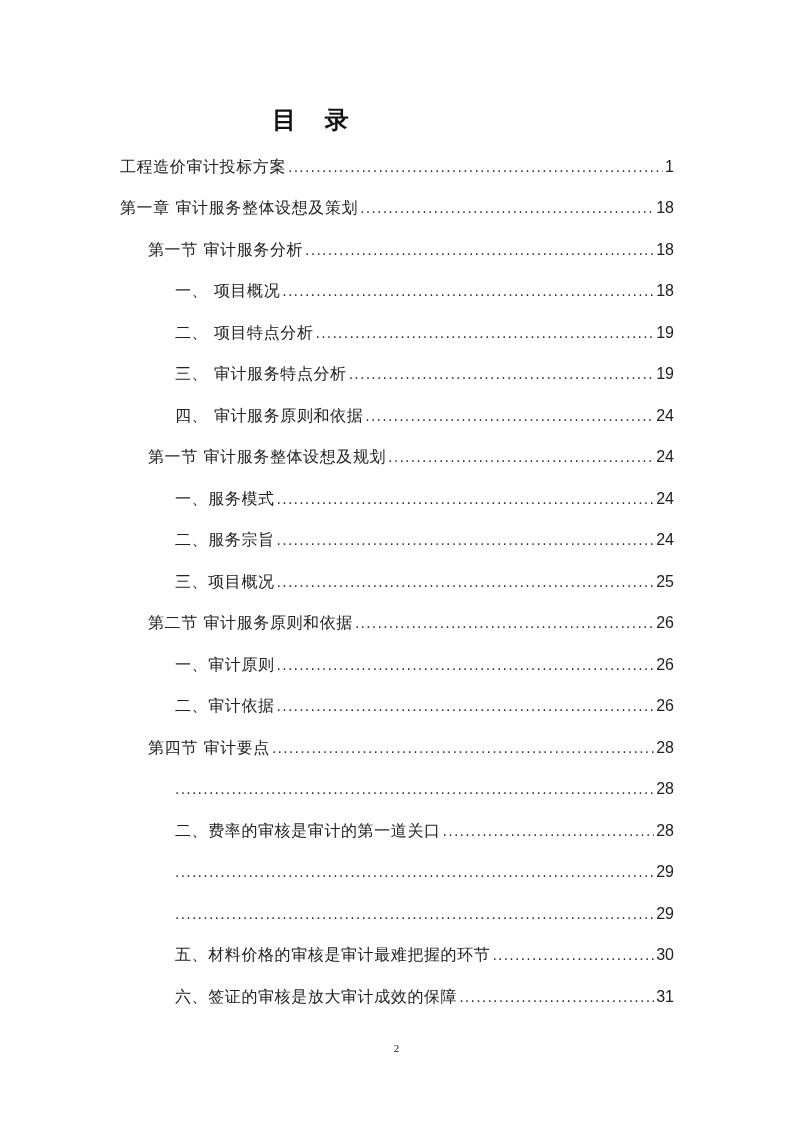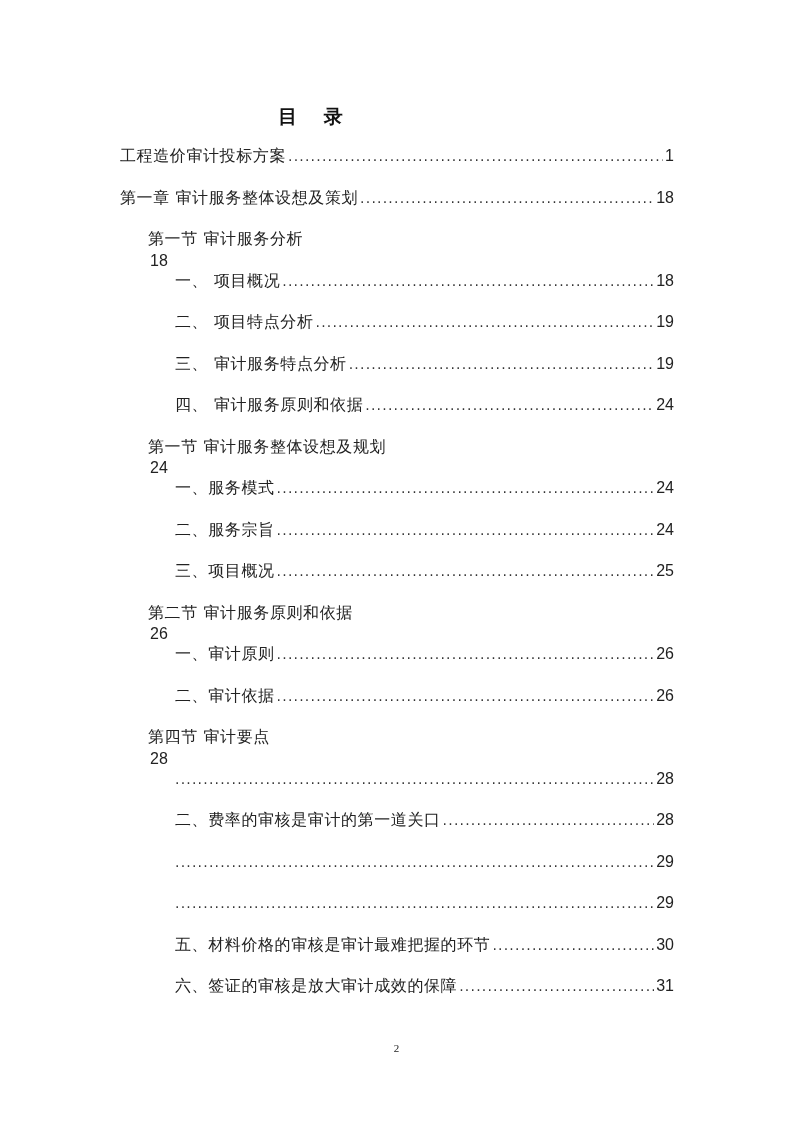--- a/index.html
+++ b/index.html
@@ -1,24 +1,24 @@
 <!DOCTYPE html>
 <html><head>
   <meta charset="utf-8">
   <style>
     html, body { margin: 0; padding: 0; background: #ffffff; }
     body { width: 793px; height: 1122px; position: relative; overflow: hidden;
            font-family: "DejaVu Sans", "Liberation Sans", sans-serif; color: #222; }
     .title { position: absolute; top: 104px; left: 0; width: 631px; text-align: center;
-             font-size: 19px; font-weight: bold; letter-spacing: 10px; color: #111; }
+             font-size: 24px; font-weight: bold; letter-spacing: 10px; color: #111; }
     .toc { position: absolute; top: 146px; left: 120px; width: 554px; }
-    .row { position: relative; height: 41.5px; display: flex; align-items: flex-start;
+    .row { position: relative; height: 41.5px; display: flex; align-items: center;
            font-size: 16px; line-height: 20px; }
     .row.l0 { padding-left: 0; }
-    .row.l1 { padding-left: 28px; flex-direction: column; }
+    .row.l1 { padding-left: 28px; }
     .row.l2 { padding-left: 55px; }
     .label { white-space: nowrap; background: #fff; padding-right: 2px; letter-spacing: 0.6px; }
     .dots { flex: 1; overflow: hidden; white-space: nowrap; color: #333; font-size: 14px;
             letter-spacing: 1.2px; }
     .dots::before { content: "........................................................................................................................................................"; }
     .page { white-space: nowrap; padding-left: 2px; font-family: "Liberation Sans", sans-serif; font-size: 16px; }
     .pagenum { position: absolute; top: 1042px; left: 0; width: 793px; text-align: center;
                font-size: 11px; color: #222; font-family: "Liberation Serif", serif; }
   </style>
 </head>

